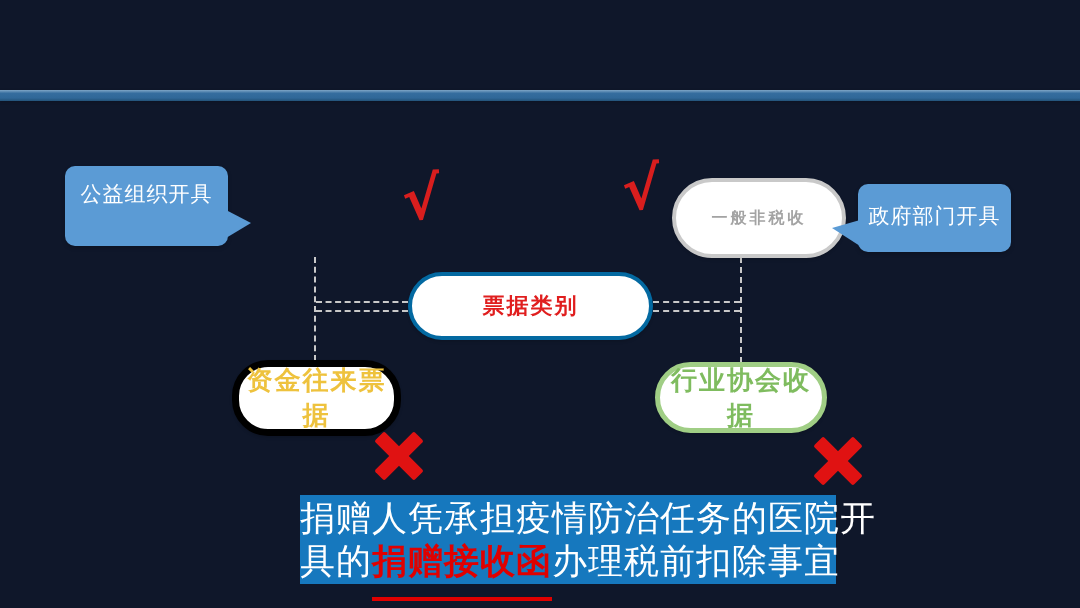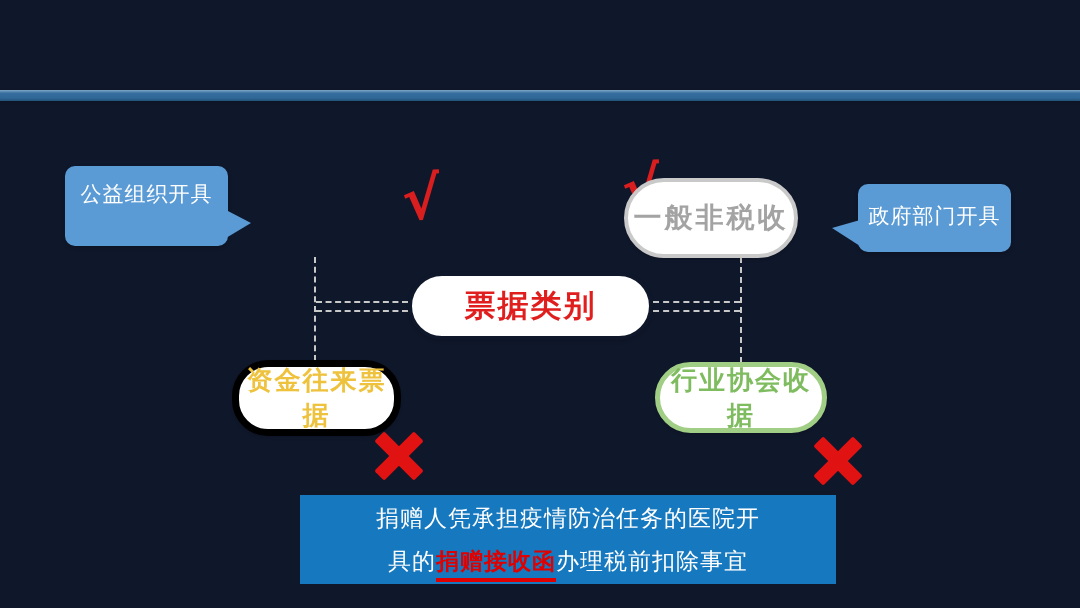--- a/index.html
+++ b/index.html
@@ -48,26 +48,26 @@
   .pill{
     position:absolute;background:#fff;display:flex;align-items:center;justify-content:center;
     text-align:center;font-weight:bold;box-shadow:0 2px 3px rgba(0,0,0,.13);
     letter-spacing:2px;
   }
   .pill-donation{
     left:233px;top:180px;width:159px;height:67px;border:4px solid #aecbea;
     border-radius:40px;color:#7199cd;font-size:27px;
   }
   .pill-center{
-    left:408px;top:272px;width:237px;height:60px;border:4px solid #0f172a;
-    border-radius:38px;color:#e01e1e;font-size:31px;
+    left:408px;top:272px;width:237px;height:60px;border:4px solid #0369a1;
+    border-radius:38px;color:#e01e1e;font-size:22px;
   }
   .pill-nontax{
-    left:624px;top:178px;width:166px;height:72px;border:4px solid #c9c9c9;
-    border-radius:42px;color:#a3a3a3;font-size:28px;line-height:1.2;
+    left:672px;top:178px;width:166px;height:72px;border:4px solid #c9c9c9;
+    border-radius:42px;color:#a3a3a3;font-size:16px;line-height:1.2;
     flex-direction:column;letter-spacing:3px;
   }
   .pill-funds{
     left:232px;top:360px;width:155px;height:62px;border:7px solid #000000;
     border-radius:36px;color:#eec23d;font-size:26px;
   }
   .pill-assoc{
     left:655px;top:362px;width:162px;height:61px;border:5px solid #a0ce85;
     border-radius:36px;color:#7fbc5f;font-size:26px;justify-content:flex-end;
   }
@@ -85,26 +85,26 @@
   .cross .bar{
     position:absolute;left:-5px;top:16px;width:56px;height:14px;
     background:#e01212;border-radius:2px;
   }
   .cross .bar.a{transform:rotate(45deg);}
   .cross .bar.b{transform:rotate(-45deg);}
   
   .note{
     position:absolute;left:300px;top:495px;width:536px;height:89px;
     background:#1678be;color:#ffffff;font-family:"Liberation Serif",serif;
-    font-size:23px;letter-spacing:1px;text-align:center;
+    font-size:35px;letter-spacing:1px;text-align:center;
     display:flex;flex-direction:column;justify-content:center;gap:2px;
   }
   .note-line{line-height:41px;white-space:nowrap;}
   .note .hl{
-    color:#e00000;font-weight:bold;border-bottom:4px solid #e00000;padding-bottom:4px;
+    color:#e00000;font-weight:bold;border-bottom:4px solid #e00000;padding-bottom:16px;
   }
 </style>
 </head>
 <body>
 
 <div class="slide">
 
   <div class="top-bar"></div>
 
   <div class="conn v v-left"></div>

